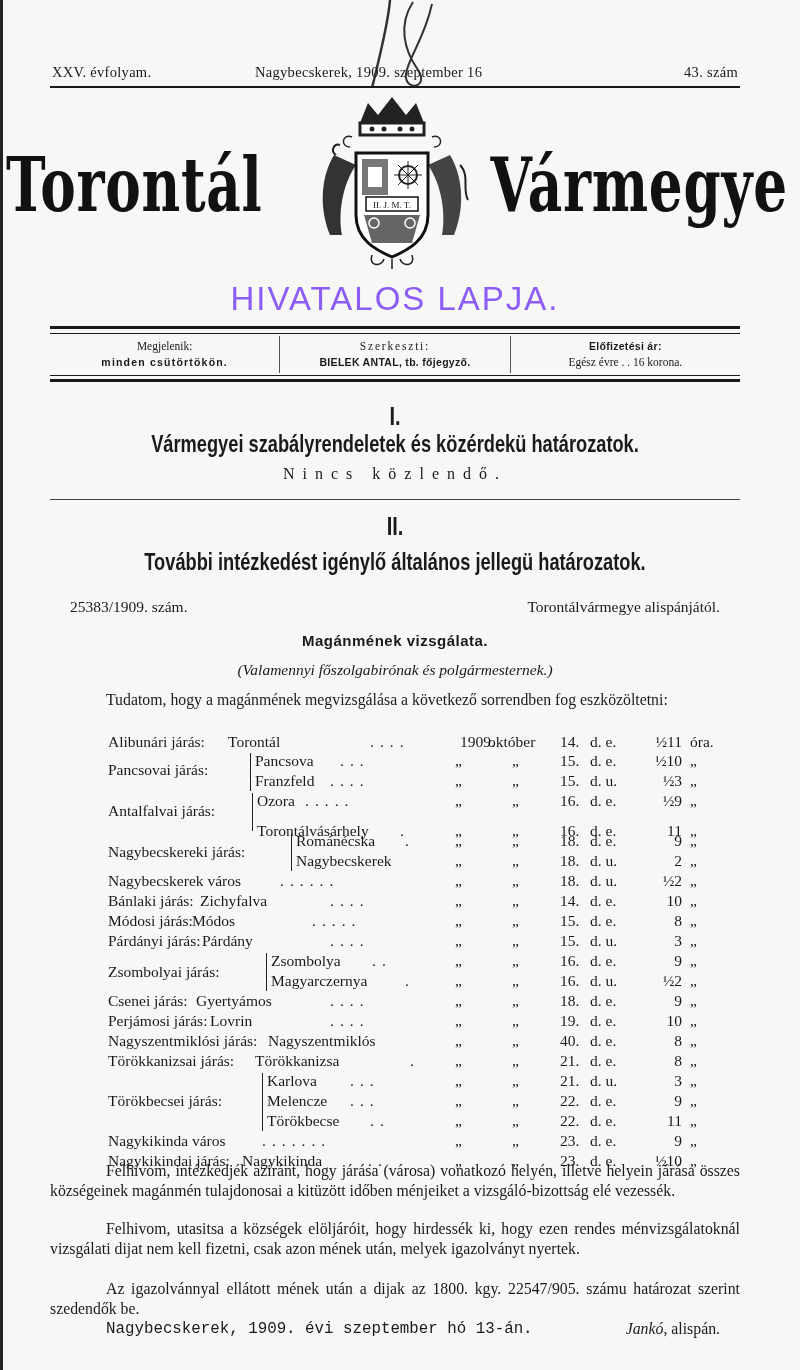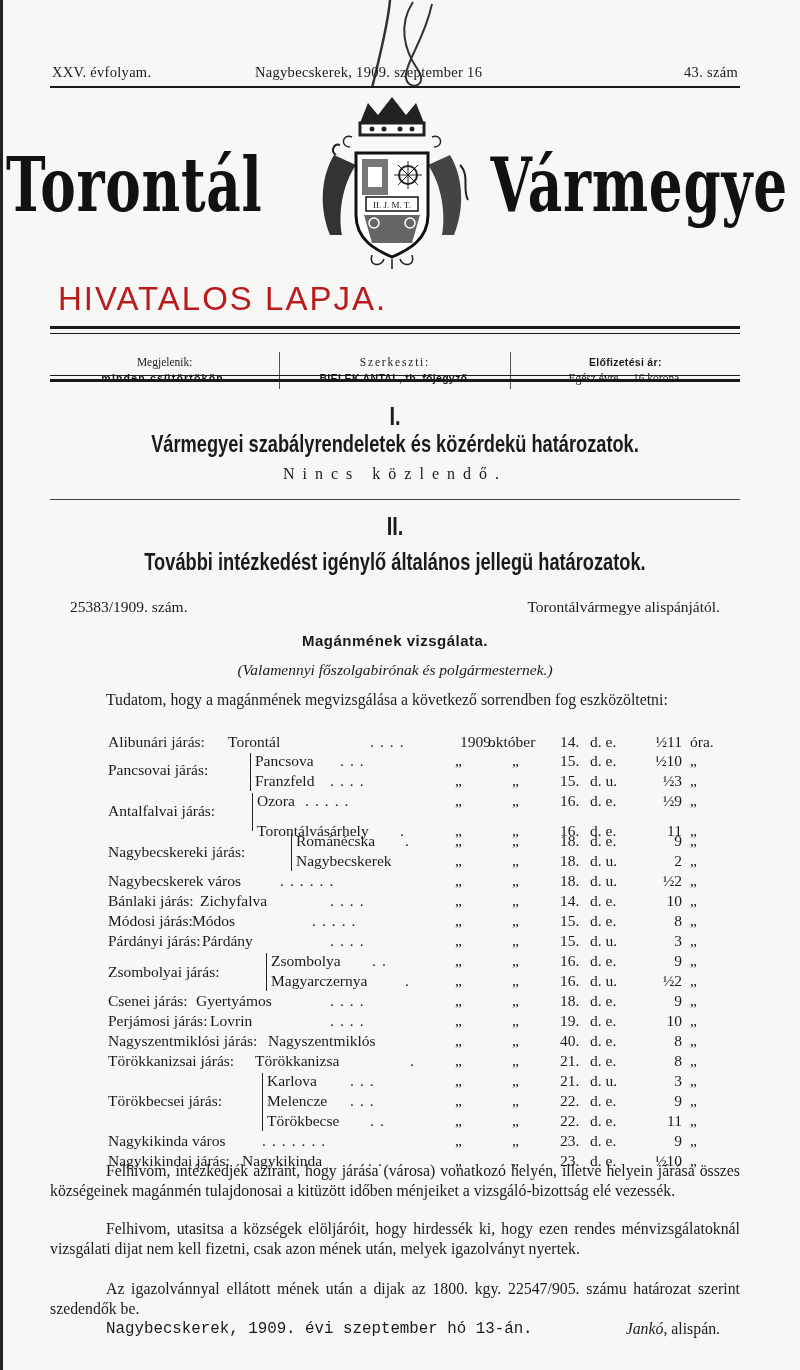--- a/index.html
+++ b/index.html
@@ -16,28 +16,28 @@
   .rule-top { position: absolute; top: 86px; left: 0; width: 690px; height: 2px; background: #1a1a1a; }
 
   .handwriting { position: absolute; top: 0; left: 358px; width: 110px; height: 90px; }
 
   .title-row { position: absolute; top: 100px; left: 0; width: 690px; height: 170px; }
   .title-word { position: absolute; top: 42px; font-family: "DejaVu Serif", "Liberation Serif", serif; font-weight: bold; font-size: 74px; letter-spacing: 1px; transform: scaleX(0.72); color: #111; }
   .title-left { left: -44px; transform-origin: left center; }
   .title-right { right: -48px; transform-origin: right center; }
   .crest { position: absolute; left: 262px; top: -5px; width: 160px; height: 175px; }
 
-  .subtitle { position: absolute; top: 280px; left: 8px; width: 690px; font-family: "Liberation Sans", "DejaVu Sans", sans-serif; font-size: 33px; letter-spacing: 2px; color: #b91c1c; }
+  .subtitle { position: absolute; top: 280px; left: 0; width: 690px; text-align: center; font-family: "Liberation Sans", "DejaVu Sans", sans-serif; font-size: 33px; letter-spacing: 2px; color: #8b5cf6; }
 
   .info-rule { position: absolute; left: 0; width: 690px; background: #1a1a1a; }
   .ir1 { top: 326px; height: 3px; }
   .ir2 { top: 333px; height: 1px; }
   .ir3 { top: 375px; height: 1px; }
   .ir4 { top: 379px; height: 3px; }
-  .info-box { position: absolute; top: 352px; left: 0; width: 690px; height: 37px; display: flex; }
+  .info-box { position: absolute; top: 336px; left: 0; width: 690px; height: 37px; display: flex; }
   .info-cell { flex: 1; text-align: center; font-size: 11.5px; line-height: 16px; padding-top: 2px; }
   .info-cell + .info-cell { border-left: 1px solid #555; }
   .info-cell .sans-b { font-family: "Liberation Sans", "DejaVu Sans", sans-serif; font-weight: bold; font-size: 10.5px; letter-spacing: 1.2px; }
   .info-cell .sans-b.tight { letter-spacing: 0.3px; }
   .info-cell .spaced { letter-spacing: 1.8px; }
 
   .section-num { position: absolute; left: 0; width: 690px; text-align: center; font-family: "Liberation Sans", "DejaVu Sans", sans-serif; font-weight: bold; font-size: 25px; transform: scaleX(0.8); }
   .section-title { position: absolute; left: 0; width: 690px; text-align: center; font-family: "Liberation Sans", "DejaVu Sans", sans-serif; font-weight: bold; font-size: 24px; transform: scaleX(0.76); white-space: nowrap; }
   .s1-num { top: 402px; }
   .s1-title { top: 430px; }

